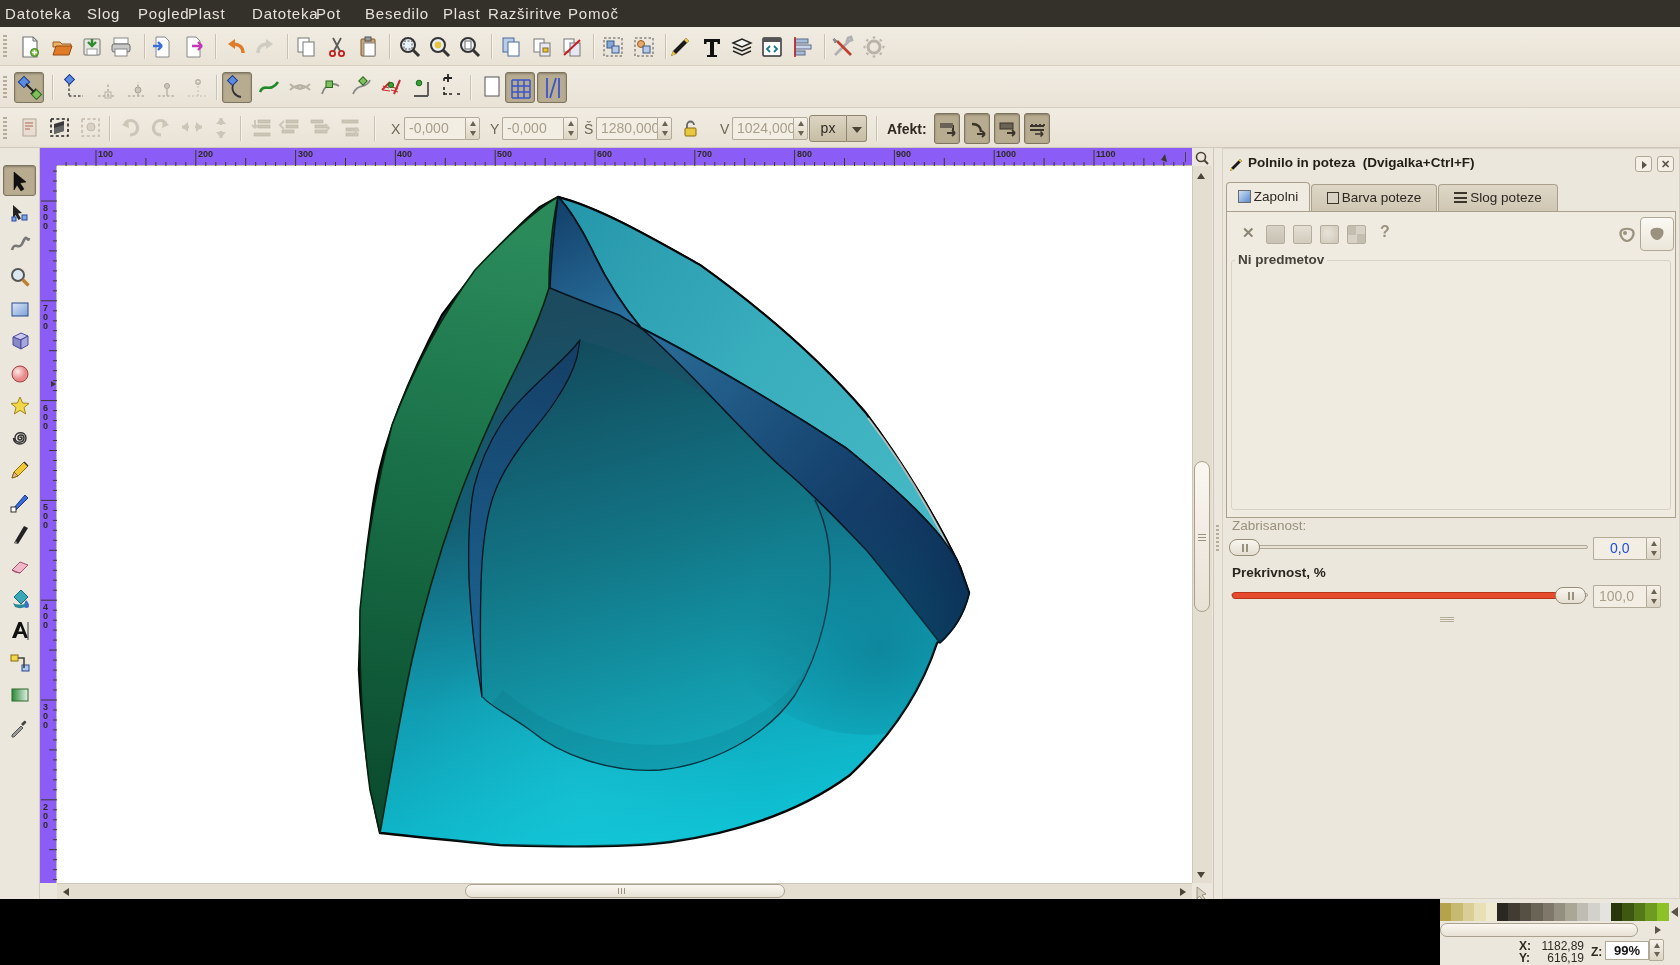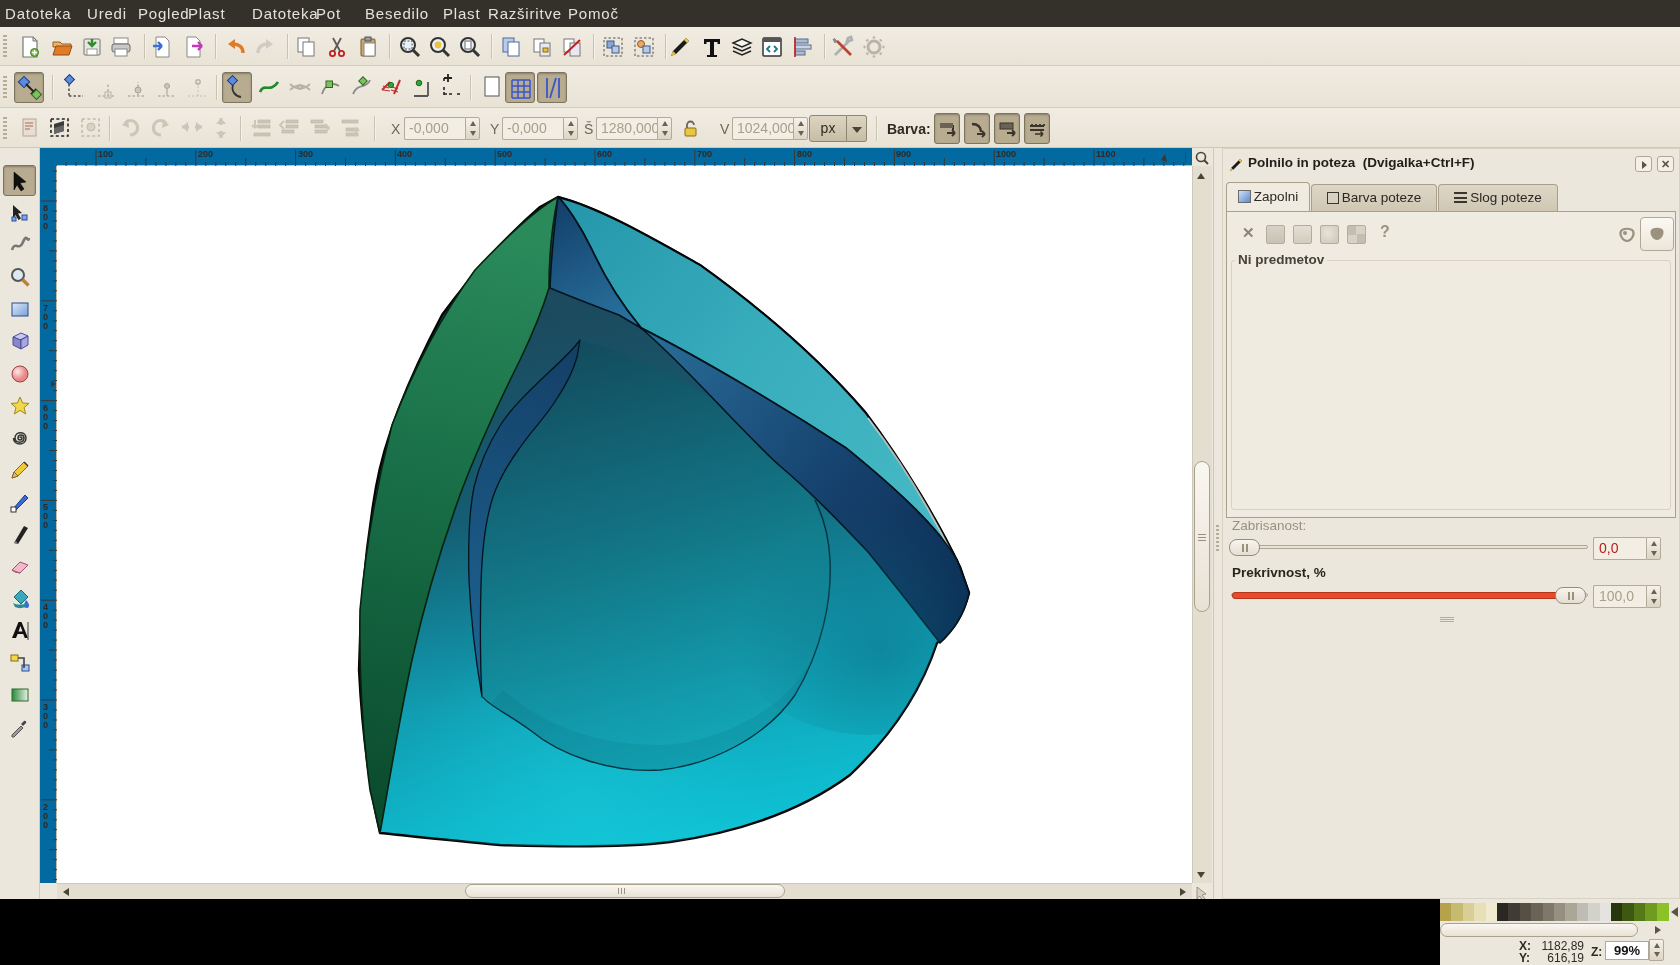--- a/index.html
+++ b/index.html
@@ -10,35 +10,35 @@
 .btn{position:absolute;border-radius:3px}
 .pressed{background:#b7ab90;border:1px solid #7e755e;box-shadow:inset 0 1px 2px rgba(0,0,0,.25)}
 .spinv{position:absolute;height:23px;background:#f2eee4;border:1px solid #b3ab99;color:#a89f8a;font-size:14px;text-align:left;line-height:21px;padding-left:4px;border-radius:2px 0 0 2px;border-right:none}
 .spinb{position:absolute;width:15px;height:23px;background:linear-gradient(#f6f2ea,#ddd5c4);border:1px solid #b3ab99;border-radius:0 2px 2px 0}
 .spinb:before,.spinb:after{content:"";position:absolute;left:3.5px;border-left:3.5px solid transparent;border-right:3.5px solid transparent}
 .spinb:before{top:3px;border-bottom:5px solid #6a6252}
 .spinb:after{bottom:3px;border-top:5px solid #6a6252}
 .lbl{position:absolute;color:#6e6654;font-size:14px}
 .dark{color:#2e2a22}
 #toolbox{position:absolute;left:0;top:148px;width:40px;height:751px;background:#ece7dc;border-right:1px solid #d2cbbc}
-.ruler{position:absolute;background:#0369a1}
+.ruler{position:absolute;background:#8b5cf6}
 #canvas{position:absolute;left:57px;top:166px;width:1135px;height:717px;background:#fff}
 .sb{position:absolute;background:#e4ded1}
 .sbthumb{position:absolute;background:linear-gradient(#faf7f1,#e8e2d5);border:1px solid #aaa28e;border-radius:8px}
 .arr{position:absolute;width:0;height:0}
 #dock{position:absolute;left:1222px;top:148px;width:458px;height:751px;background:#ece7dc}
 .tab{position:absolute;top:36px;height:27px;background:linear-gradient(#ded7c7,#cfc7b3);border:1px solid #a99f8a;border-bottom:none;border-radius:4px 4px 0 0;font-size:13.5px;color:#2c2821;text-align:center}
 .tab.active{background:#f0ebe1;height:29px;top:34px;z-index:3}
 .slider-track{position:absolute;height:4px;background:#e8e2d6;border:1px solid #b0a896;border-radius:2px}
 .thumb{position:absolute;width:31px;height:17px;background:linear-gradient(#f8f5ee,#e5dfd2);border:1px solid #968d77;border-radius:8px}
 .thumb:before{content:"";position:absolute;left:12px;top:4px;width:2px;height:8px;background:#9a927e;box-shadow:4px 0 0 #9a927e}
 </style></head><body>
 <div id="menubar">
 <span style="left:5px">Datoteka</span>
-<span style="left:87px">Uredi</span>
+<span style="left:87px">Slog</span>
 <span style="left:138px">Pogled</span>
 <span style="left:188px">Plast</span>
 <span style="left:252px">Datoteka</span>
 <span style="left:316px">Pot</span>
 <span style="left:365px">Besedilo</span>
 <span style="left:443px">Plast</span>
 <span style="left:488px">Razširitve</span>
 <span style="left:568px">Pomoč</span>
 </div>
 <div class="bar" style="top:27px;height:39px;border-bottom:1px solid #d5cec0">
@@ -372,21 +372,21 @@
 <div class="spinb" style="left:793px;top:9px"></div>
 <div class="icon" style="left:683px;top:12px"><svg width="16" height="18" viewBox="0 0 16 18" style="">
         <rect x="2" y="8" width="11" height="8" rx="1" fill="#e8c840" stroke="#8a6a10"></rect>
         <path d="M4 8V5a3.5 3.5 0 017 0" fill="none" stroke="#666" stroke-width="1.8"></path>
       </svg></div>
 <div style="position:absolute;left:809px;top:7px;width:38px;height:27px;background:linear-gradient(#ddd5c2,#c7bda5);border:1px solid #8e8670;border-radius:3px 0 0 3px;font-size:14px;color:#2e2a22;text-align:center;line-height:25px">px</div>
 <div style="position:absolute;left:847px;top:7px;width:20px;height:27px;background:linear-gradient(#ddd5c2,#c7bda5);border:1px solid #8e8670;border-left:none;border-radius:0 3px 3px 0">
       <div class="arr" style="left:5px;top:11px;border-left:5px solid transparent;border-right:5px solid transparent;border-top:6px solid #4a4436"></div>
     </div>
 <div class="sep" style="left:876px;top:8px;height:25px"></div>
-<div class="lbl dark" style="left:887px;top:13px;font-weight:bold">Barva:</div>
+<div class="lbl dark" style="left:887px;top:13px;font-weight:bold">Afekt:</div>
 <div class="btn pressed" style="left:934px;top:5px;width:26px;height:31px">
       <div style="position:absolute;left:2px;top:4px"><svg width="22" height="22" viewBox="0 0 22 22" style="">
           <path d="M4 8h12v4" fill="none" stroke="#3a342a" stroke-width="2"></path>
           <rect x="3" y="5" width="13" height="5" fill="#6a6254"></rect>
           <path d="M10 15h8m0 0l-3-3m3 3l-3 3" stroke="#3a342a" stroke-width="1.8" fill="none"></path>
         </svg></div>
     </div>
 <div class="btn pressed" style="left:964px;top:5px;width:26px;height:31px">
       <div style="position:absolute;left:2px;top:4px"><svg width="22" height="22" viewBox="0 0 22 22" style="">
           <path d="M5 6c6 0 9 3 9 8" fill="none" stroke="#3a342a" stroke-width="2.4"></path>
@@ -854,21 +854,21 @@
       <svg width="20" height="20" viewBox="0 0 20 20" style="position:absolute;left:6px;top:6px">
         <path d="M4 6c2-3 10-3 12 0 2 4-2 10-6 10S2 10 4 6z" fill="#9a927e"></path>
       </svg>
     </div>
 <div style="position:absolute;left:9px;top:112px;width:440px;height:250px;border:1px solid #d8d2c4;border-radius:3px;background:#f0ebe1"></div>
 <div style="position:absolute;left:13px;top:104px;background:#f0ebe1;padding:0 3px;font-size:13.5px;font-weight:bold;color:#46413a">Ni predmetov</div>
 </div>
 <div style="position:absolute;left:1232px;top:518px;font-size:13.5px;color:#98917e">Zabrisanost:</div>
 <div class="slider-track" style="left:1231px;top:545px;width:357px"></div>
 <div class="thumb" style="left:1229px;top:539px"></div>
-<div class="spinv" style="left:1593px;top:537px;width:53px;color:#b91c1c;text-align:left;padding-left:5px">0,0</div>
+<div class="spinv" style="left:1593px;top:537px;width:53px;color:#1d4ed8;text-align:left;padding-left:16px">0,0</div>
 <div class="spinb" style="left:1646px;top:537px"></div>
 <div style="position:absolute;left:1232px;top:565px;font-size:13.5px;font-weight:bold;color:#2a261f">Prekrivnost, %</div>
 <div class="slider-track" style="left:1231px;top:593px;width:357px"></div>
 <div style="position:absolute;left:1232px;top:592px;width:330px;height:7px;background:#e64b2c;border:1px solid #b83318;border-radius:3px"></div>
 <div class="thumb" style="left:1555px;top:587px"></div>
 <div class="spinv" style="left:1593px;top:585px;width:53px;color:#a89f8a;text-align:left;padding-left:5px">100,0</div>
 <div class="spinb" style="left:1646px;top:585px"></div>
 <div style="position:absolute;left:1440px;top:617px;width:14px;height:1px;background:#b5ad9a;box-shadow:0 2px 0 #b5ad9a,0 4px 0 #b5ad9a"></div>
 <div style="position:absolute;left:0;top:899px;width:1440px;height:66px;background:#000"></div>
 <div style="position:absolute;left:1440px;top:899px;width:240px;height:66px;background:#ece7dc"></div>

